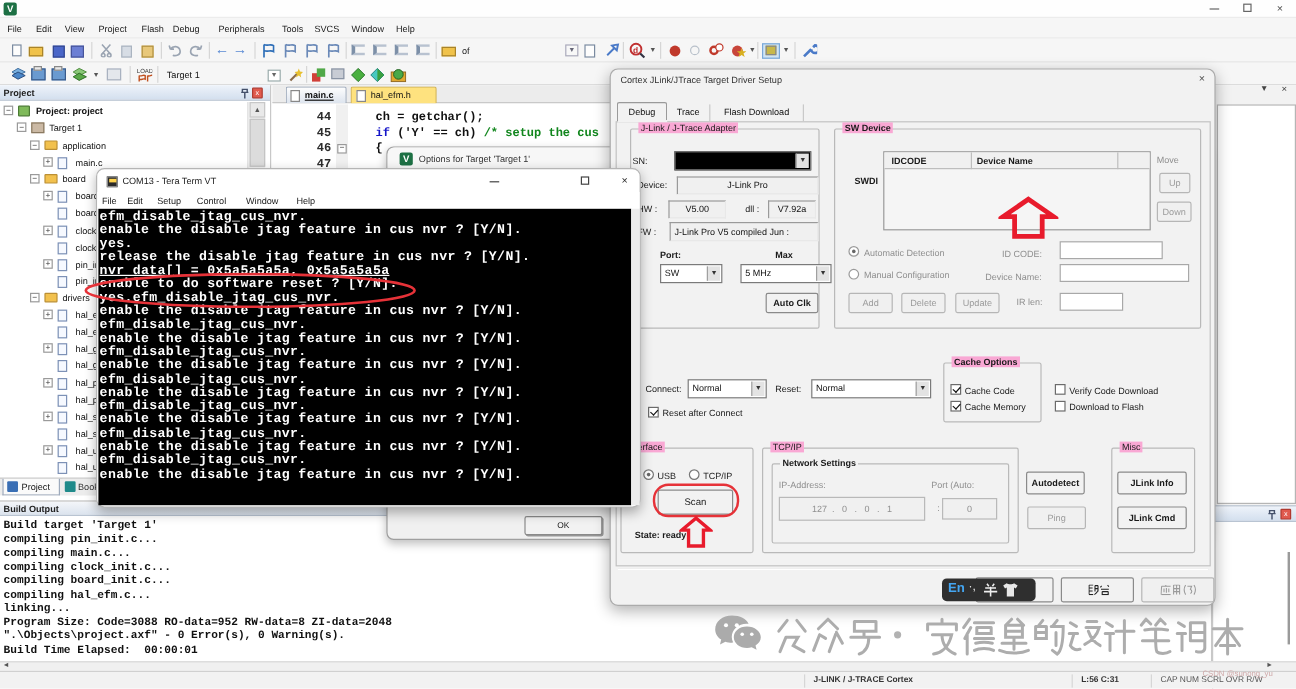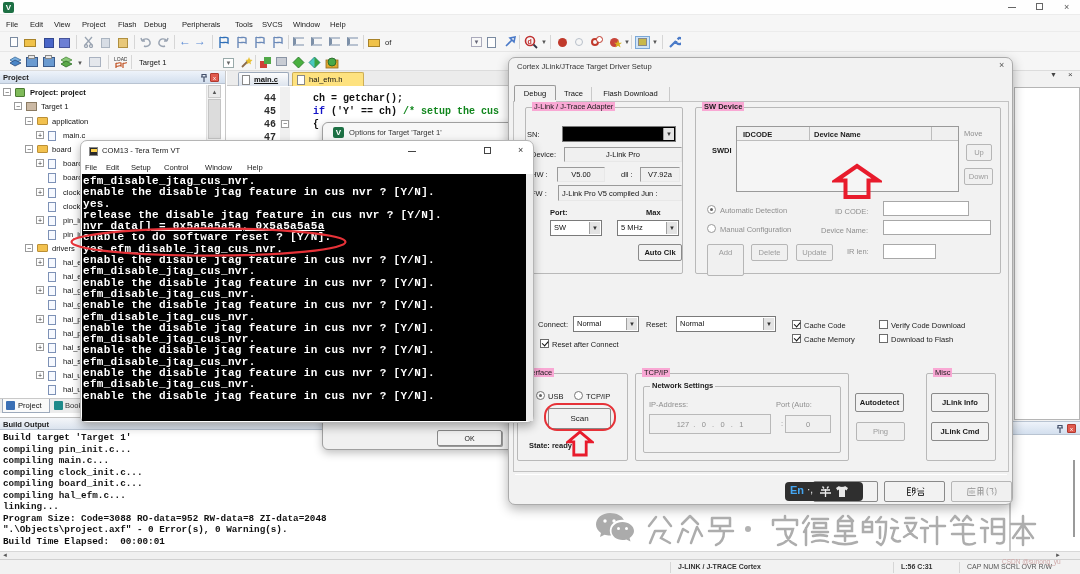--- a/index.html
+++ b/index.html
@@ -345,21 +345,21 @@
       <div class="sunk" style="left:55px;top:89px;width:118px;height:15px;line-height:14px">J-Link Pro</div>
       <div class="lbl" style="left:22px;top:112px">HW :</div>
       <div class="sunk" style="left:48px;top:109px;width:48px;height:15px;line-height:14px">V5.00</div>
       <div class="lbl" style="left:112px;top:112px">dll :</div>
       <div class="sunk" style="left:131px;top:109px;width:40px;height:15px;line-height:14px">V7.92a</div>
       <div class="lbl" style="left:22px;top:131px">FW :</div>
       <div class="sunk" style="left:49px;top:127px;width:124px;height:16px;line-height:15px;text-align:left;padding-left:3px;overflow:hidden">J-Link Pro V5 compiled Jun :</div>
       <div class="lbl" style="left:41px;top:150px;font-weight:bold">Port:</div>
       <div class="lbl" style="left:137px;top:150px;font-weight:bold">Max</div>
       <div class="fld" style="left:41px;top:162px;width:52px;height:16px;line-height:14px;padding-left:3px">SW<span class="drop">▼</span></div>
-      <div class="fld" style="left:108px;top:162px;width:62px;height:16px;line-height:14px;padding-left:3px">5 MHz<span class="drop">▼</span></div>
+      <div class="fld" style="left:108px;top:162px;width:76px;height:16px;line-height:14px;padding-left:3px">5 MHz<span class="drop">▼</span></div>
       <div class="btn" style="left:129px;top:186px;width:44px;height:17px;font-size:7.6px;line-height:16px;font-weight:bold">Auto Clk</div>
       <div class="grp" style="left:186px;top:49px;width:306px;height:167px">
         <span style="font-weight:bold">SW Device</span>
       </div>
       <div class="lbl" style="left:203px;top:88px;font-weight:bold">SWDI</div>
       <div class="abs" style="left:227px;top:68px;width:223px;height:66px;background:#f5f5f5;border:1px solid #9a9a9a"></div>
       <div class="abs" style="left:228px;top:69px;width:221px;height:14px;background:#f0f0f0;border-bottom:1px solid #bdbdbd"></div>
       <div class="lbl" style="left:234px;top:72px;font-weight:bold">IDCODE</div>
       <div class="lbl" style="left:305px;top:72px;font-weight:bold">Device Name</div>
       <div class="sep" style="left:300px;top:69px;height:14px;background:#bdbdbd"></div>
@@ -368,31 +368,34 @@
       <div class="btnd" style="left:457px;top:86px;width:26px;height:17px;font-size:7.6px;line-height:16px">Up</div>
       <div class="btnd" style="left:455px;top:110px;width:29px;height:17px;font-size:7.6px;line-height:16px">Down</div>
       <div class="rad radon" style="left:198px;top:147px;border-color:#999"></div>
       <div class="lbld" style="left:211px;top:148px">Automatic Detection</div>
       <div class="lbld" style="left:326px;top:149px">ID CODE:</div>
       <div class="fld" style="left:374px;top:143px;width:86px;height:15px;border-color:#a8a8a8"></div>
       <div class="rad" style="left:198px;top:166px;border-color:#999"></div>
       <div class="lbld" style="left:211px;top:167px">Manual Configuration</div>
       <div class="lbld" style="left:312px;top:168px">Device Name:</div>
       <div class="fld" style="left:374px;top:162px;width:108px;height:15px;border-color:#a8a8a8"></div>
-      <div class="btnd" style="left:198px;top:186px;width:37px;height:32px;font-size:7.6px;line-height:16px">Add</div>
+      <div class="btnd" style="left:198px;top:186px;width:37px;height:17px;font-size:7.6px;line-height:16px">Add</div>
       <div class="btnd" style="left:242px;top:186px;width:37px;height:17px;font-size:7.6px;line-height:16px">Delete</div>
       <div class="btnd" style="left:287px;top:186px;width:37px;height:17px;font-size:7.6px;line-height:16px">Update</div>
       <div class="lbld" style="left:338px;top:189px">IR len:</div>
       <div class="fld" style="left:374px;top:186px;width:53px;height:15px;border-color:#a8a8a8"></div>
       <div class="lbl" style="left:29px;top:262px">Connect:</div>
       <div class="fld" style="left:64px;top:258px;width:66px;height:16px;line-height:14px;padding-left:3px">Normal<span class="drop">▼</span></div>
       <div class="lbl" style="left:137px;top:262px">Reset:</div>
       <div class="fld" style="left:167px;top:258px;width:100px;height:16px;line-height:14px;padding-left:3px">Normal<span class="drop">▼</span></div>
       <div class="cb" style="left:31px;top:281px"></div>
       <div class="lbl" style="left:43px;top:282px">Reset after Connect</div>
+      <div class="grp" style="left:277px;top:244px;width:82px;height:50px">
+        <span style="font-weight:bold">Cache Options</span>
+      </div>
       <div class="cb" style="left:283px;top:262px"></div>
       <div class="lbl" style="left:295px;top:263px">Cache Code</div>
       <div class="cb" style="left:283px;top:276px"></div>
       <div class="lbl" style="left:295px;top:277px">Cache Memory</div>
       <div class="cbe" style="left:370px;top:262px"></div>
       <div class="lbl" style="left:382px;top:263px">Verify Code Download</div>
       <div class="cbe" style="left:370px;top:276px"></div>
       <div class="lbl" style="left:382px;top:277px">Download to Flash</div>
       <div class="grp" style="left:8px;top:315px;width:111px;height:88px">
         <span style="left:3px">Interface</span>

